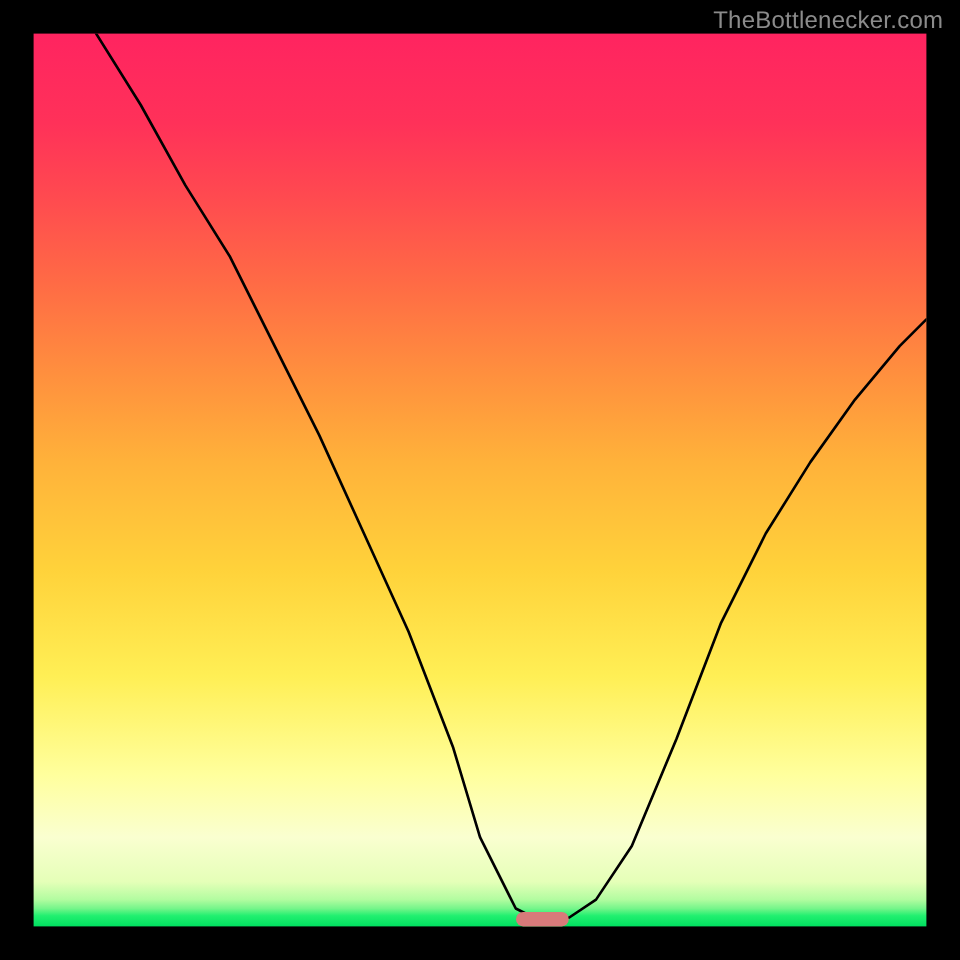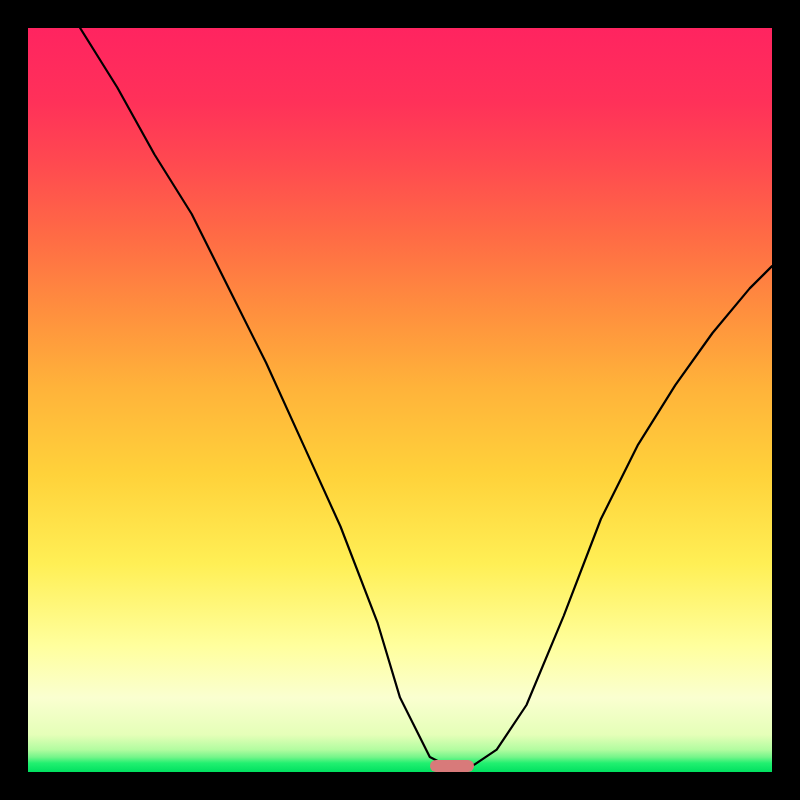--- a/index.html
+++ b/index.html
@@ -75,13 +75,14 @@
 
 <div class="stage">
 
   <div class="plot-area">
     <svg class="curve" viewBox="0 0 744 744" preserveAspectRatio="none">
       <path d="M52.1 0.0 L89.3 59.5 L126.5 126.5 L163.7 186.0 L200.9 260.4 L238.1 334.8 L275.3 416.6 L312.5 498.5 L349.7 595.2 L372.0 669.6 L401.8 729.1 L424.1 740.3 L446.4 736.6 L468.7 721.7 L498.5 677.0 L535.7 587.8 L572.9 491.0 L610.1 416.6 L647.3 357.1 L684.5 305.0 L721.7 260.4 L744.0 238.1"></path>
     </svg>
     <div class="marker" style="left: 401.76px; top: 732.048px; width: 44.64px; background: rgb(216, 122, 122);"></div>
   </div>
 
+  <div class="watermark">TheBottlenecker.com</div>
 </div>
 
 </body></html>

